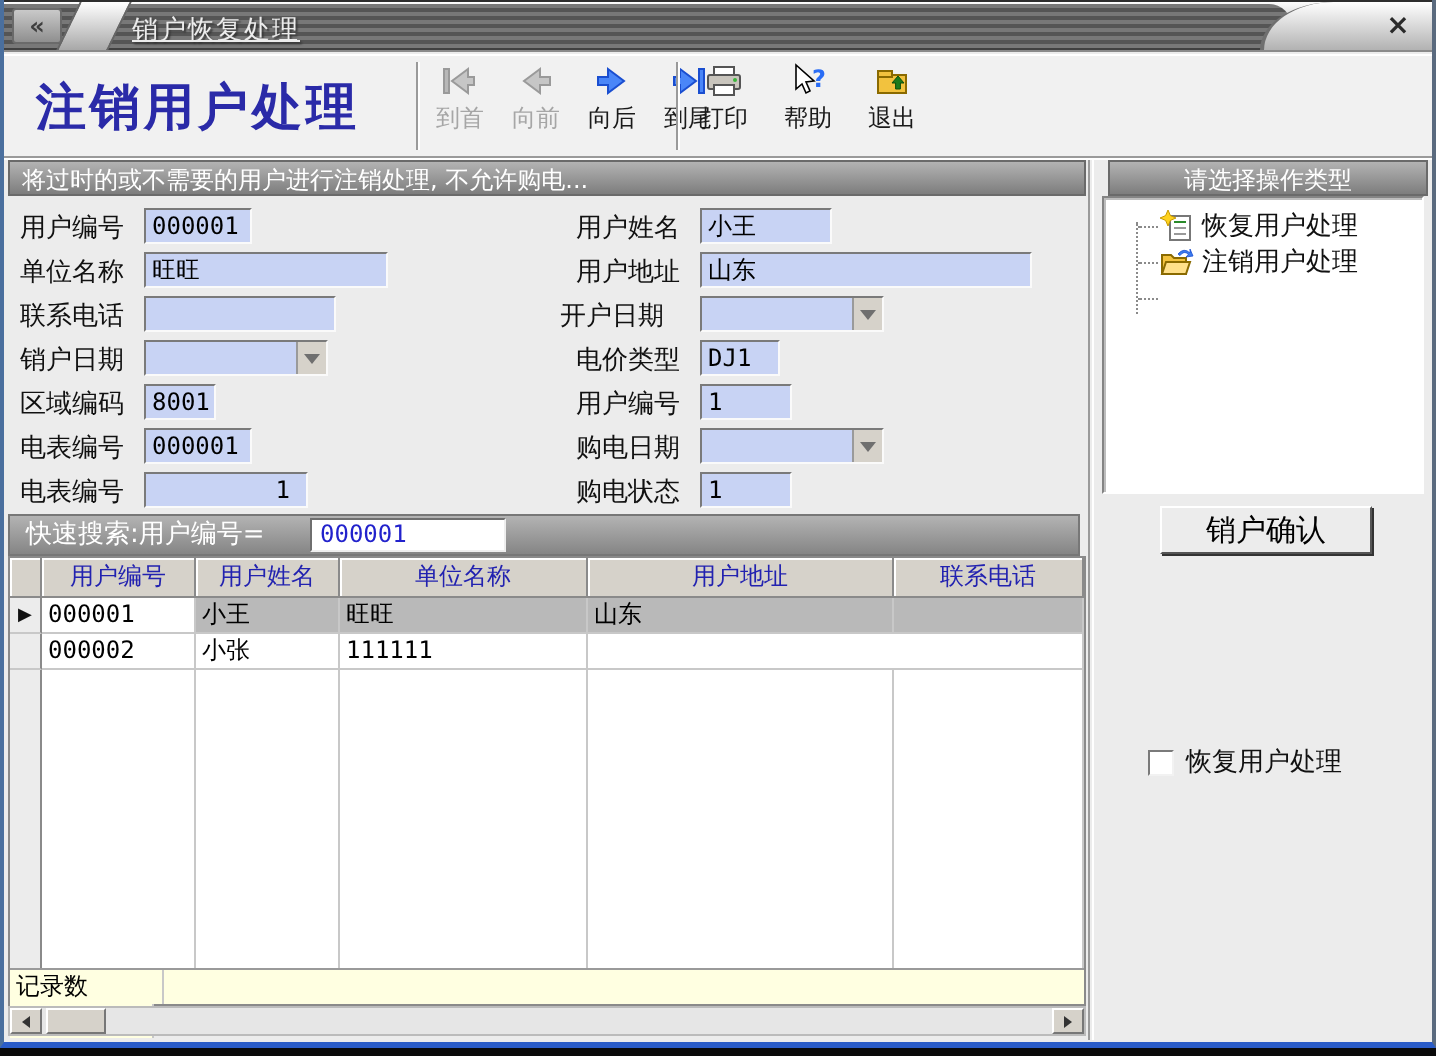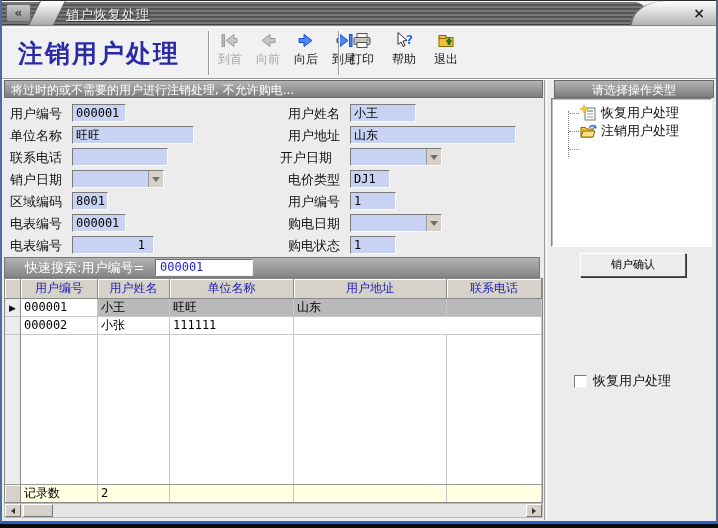--- a/index.html
+++ b/index.html
@@ -68,21 +68,21 @@
   .ffield.datebox { color:#8a8a8a; padding-right:16px; text-align:center; }
   .ddbtn { position:absolute; right:0; top:0; width:15px; height:16px;
            background:#d6d2ca; border-left:1px solid #9a9a9a;
            display:flex; align-items:center; justify-content:center; }
   .darr { width:0; height:0; border-left:4px solid transparent;
           border-right:4px solid transparent; border-top:5px solid #6f6f6f; }
 
   
   #search-bar { position:absolute; left:2px; top:257px; width:536px; height:21px;
                 background:linear-gradient(#b3b3b3,#858585); border:1px solid #777;
-                color:#fff; font-size:13px; line-height:19px; padding-left:20px; }
+                color:#fff; font-size:13px; line-height:19px; padding-left:8px; }
   #search-input { position:absolute; left:150px; top:1px; width:98px; height:17px;
                   background:#fff; border:1px solid; border-color:#6f6f6f #eee #eee #6f6f6f;
                   color:#2222cc; font-size:12px; line-height:15px; padding-left:4px; }
 
   
   #grid { position:absolute; left:2px; top:278px; width:539px; height:225px;
           background:#fff; border:1px solid #8a8a8a; display:flex; flex-direction:column;
           font-size:12px; }
   .g-row { display:flex; flex-shrink:0; }
   .g-head { height:20px; }
@@ -98,21 +98,21 @@
   .g-data .g-cell { border-right:1px solid #c8c8c8; border-bottom:1px solid #c8c8c8;
                     line-height:17px; padding-left:3px; }
   .g-data .c-sel { background:#ececec; border-right:1px solid #8a8a8a; text-align:center;
                    font-size:9px; line-height:18px; padding-left:0; color:#111; }
   .row-selected .g-cell { background:#b9b9b9; }
   .row-selected .c-sel { background:#ececec; }
   .row-selected .c1 { background:#fff; }
   .g-fill { flex:1; display:flex; }
   .g-fill .g-cell { border-right:1px solid #c8c8c8; }
   .g-fill .c-sel { border-right:1px solid #8a8a8a; background:#ececec; }
-  .g-foot { height:18px; background:#ffffe1; border-top:1px solid #9a9a9a; }
+  .g-foot { height:18px; background:#ffffe1; border-top:1px solid #9a9a9a;flex-direction:column; }
   .g-foot .g-cell { border-right:1px solid #c8c8c8; line-height:17px; padding-left:3px;
                     background:#ffffe1; }
   .g-foot .c-sel { background:#d6d2ca; border-right:1px solid #8a8a8a;
                    box-shadow:inset 1px 1px 0 #fff; }
 
   
   #hscroll { position:absolute; left:2px; top:503px; width:539px; height:15px;
              background:#e6e6e6; border:1px solid #bbb; display:flex; align-items:center; }
   .sb-btn { width:16px; height:13px; background:#d6d2ca; flex-shrink:0;
             border:1px solid; border-color:#fff #777 #777 #fff;
@@ -133,21 +133,21 @@
               box-shadow:inset 1px 1px 0 #bdbdbd; }
   .tree-item { position:absolute; left:28px; display:flex; align-items:center; height:18px; }
   .tree-item svg { width:17px; height:16px; margin-right:4px; }
   .tree-label { font-size:13px; color:#111; white-space:nowrap; }
   #tree-vline { position:absolute; left:16px; top:12px; height:46px;
                 border-left:1px dotted #8a8a8a; }
   .tree-hline { position:absolute; left:17px; width:10px; border-top:1px dotted #8a8a8a; }
 
   #confirm-btn { position:absolute; left:32px; top:155px; width:106px; height:24px;
                  background:#ececec; border:1px solid; border-color:#fff #555 #555 #fff;
-                 box-shadow:1px 1px 0 #333; font-size:11px; text-align:center;
+                 box-shadow:1px 1px 0 #333; font-size:15px; text-align:center;
                  line-height:22px; color:#000; }
   #log-check { position:absolute; left:26px; top:274px; display:flex; align-items:center; }
   #log-box { width:13px; height:13px; background:#fff; border:1px solid;
              border-color:#7a7a7a #f2f2f2 #f2f2f2 #7a7a7a; margin-right:6px; }
   #log-label { font-size:13px; color:#111; }
 
   .divider-v { position:absolute; left:542px; top:80px; width:3px; height:440px;
                border-left:1px solid #9a9a9a; border-right:1px solid #fff; }
 </style>
 </head>

